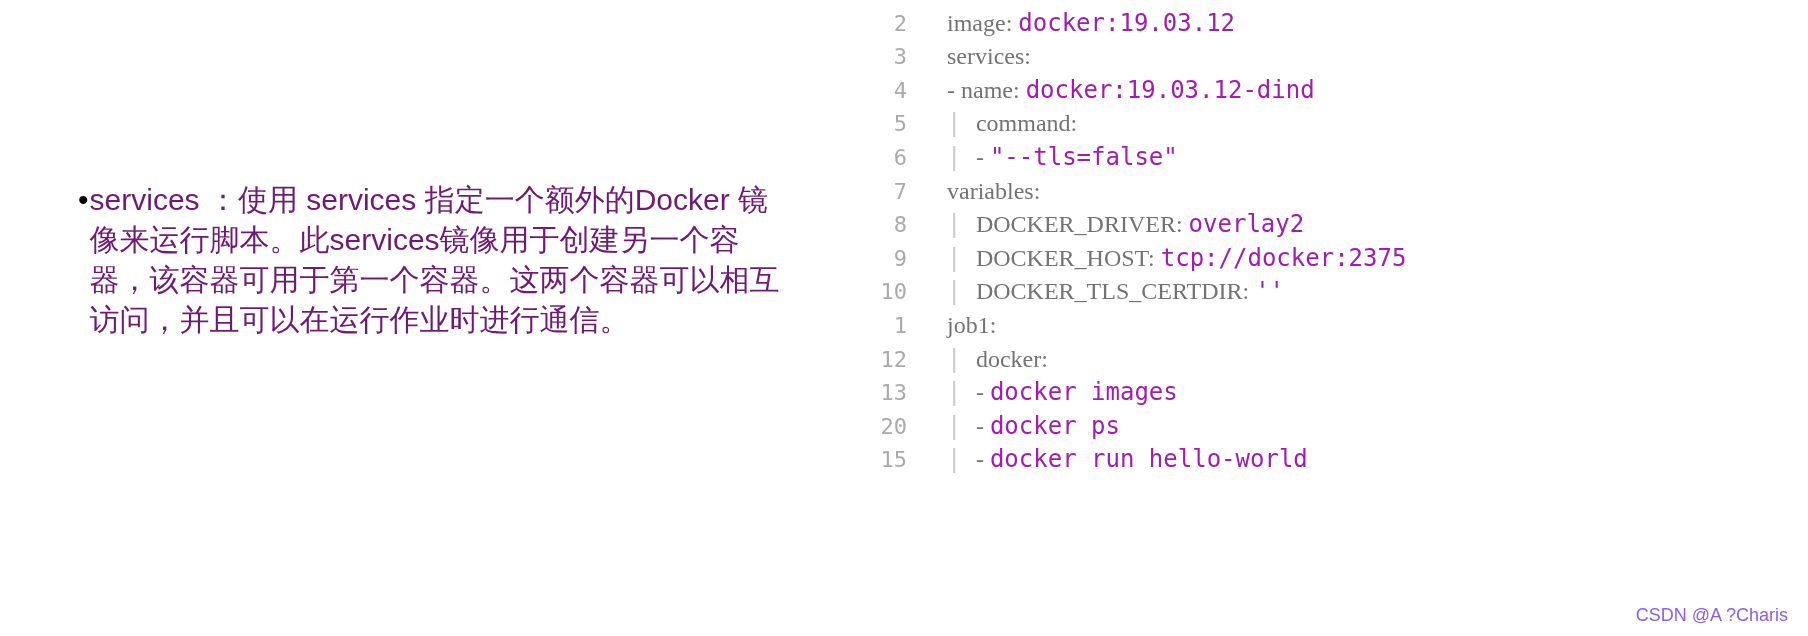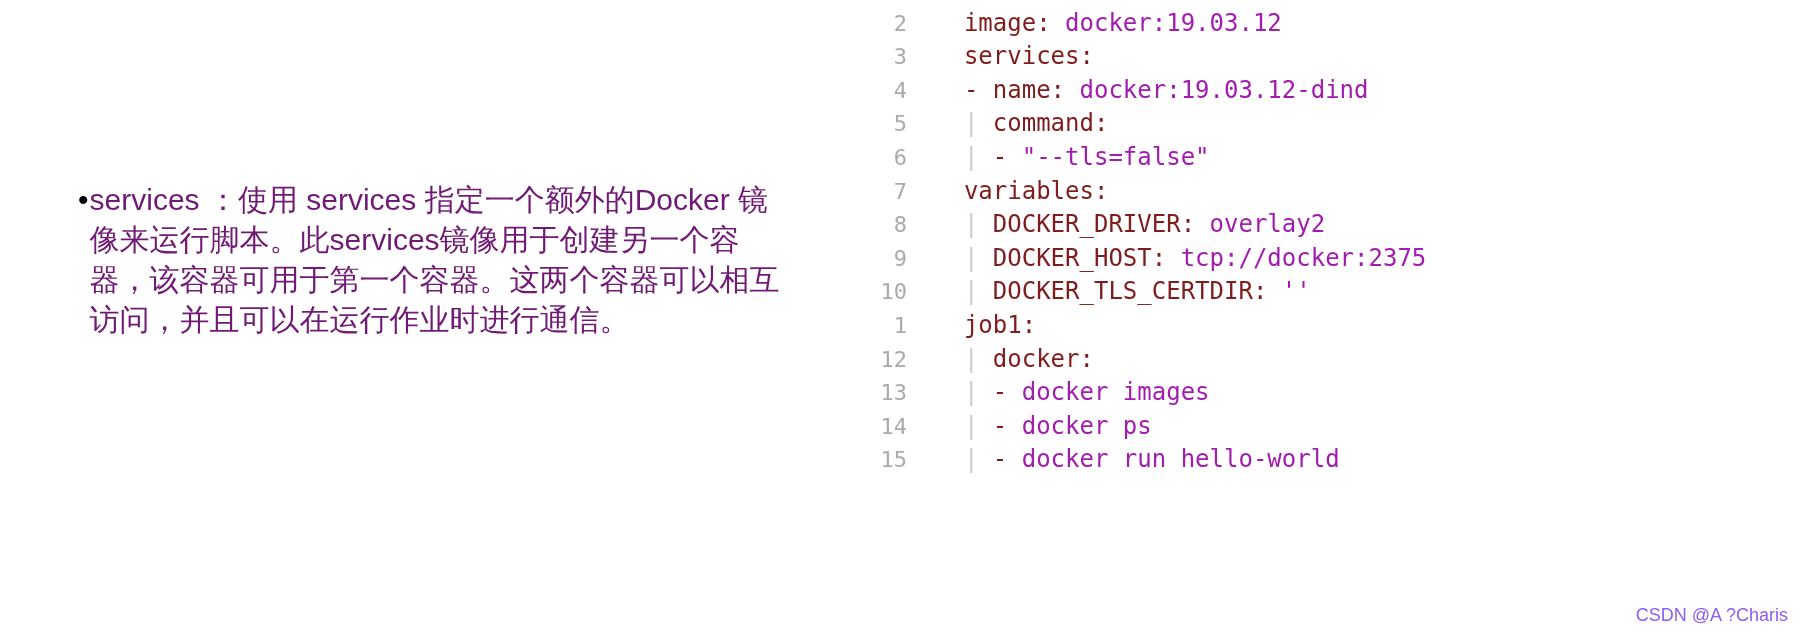--- a/index.html
+++ b/index.html
@@ -53,21 +53,21 @@
   .ln {
     width: 65px;
     text-align: right;
     color: #aaa;
     font-size: 22px;
     padding-right: 28px;
   }
   .gutter-guide {
     color: #ccc;
   }
-  .tok-plain { color: #7f1d1d; }
+  .tok-plain { color: #737373; font-family: Liberation Serif, serif; }
   .tok-red   { color: #a21caf; }
   .tok-cursor {
     border-left: 2px solid #1a6fe0;
     display: inline-block;
     height: 28px;
     vertical-align: middle;
   }
 
   .watermark {
     position: absolute;
@@ -94,17 +94,17 @@
     <div class="code-line"><span class="ln">4</span><span><span class="tok-plain">  - name: </span><span class="tok-red">docker:19.03.12-dind</span></span></div>
     <div class="code-line"><span class="ln">5</span><span><span class="tok-plain">  </span><span class="gutter-guide">| </span><span class="tok-plain">command:</span></span></div>
     <div class="code-line"><span class="ln">6</span><span><span class="tok-plain">  </span><span class="gutter-guide">| </span><span class="tok-plain">- </span><span class="tok-red">"--tls=false"</span></span></div>
     <div class="code-line"><span class="ln">7</span><span><span class="tok-plain">  variables:</span></span></div>
     <div class="code-line"><span class="ln">8</span><span><span class="tok-plain">  </span><span class="gutter-guide">| </span><span class="tok-plain">DOCKER_DRIVER: </span><span class="tok-red">overlay2</span></span></div>
     <div class="code-line"><span class="ln">9</span><span><span class="tok-plain">  </span><span class="gutter-guide">| </span><span class="tok-plain">DOCKER_HOST: </span><span class="tok-red">tcp://docker:2375</span></span></div>
     <div class="code-line"><span class="ln">10</span><span><span class="tok-plain">  </span><span class="gutter-guide">| </span><span class="tok-plain">DOCKER_TLS_CERTDIR: </span><span class="tok-red">''</span></span></div>
     <div class="code-line"><span class="ln">1</span><span><span class="tok-plain">  job1:</span></span></div>
     <div class="code-line"><span class="ln">12</span><span><span class="tok-plain">  </span><span class="gutter-guide">| </span><span class="tok-plain">docker:</span></span></div>
     <div class="code-line"><span class="ln">13</span><span><span class="tok-plain">  </span><span class="gutter-guide">| </span><span class="tok-plain">- </span><span class="tok-red">docker images</span></span></div>
-    <div class="code-line"><span class="ln">14</span><span><span class="tok-plain">  </span><span class="gutter-guide">| </span><span class="tok-plain">- </span><span class="tok-red">docker ps</span></span></div>
+    <div class="code-line"><span class="ln">20</span><span><span class="tok-plain">  </span><span class="gutter-guide">| </span><span class="tok-plain">- </span><span class="tok-red">docker ps</span></span></div>
     <div class="code-line"><span class="ln">15</span><span><span class="tok-plain">  </span><span class="gutter-guide">| </span><span class="tok-plain">- </span><span class="tok-red">docker run hello-world</span></span></div>
   </div>
 
 <div class="watermark">CSDN @A ?Charis</div>
 
 </body></html>

